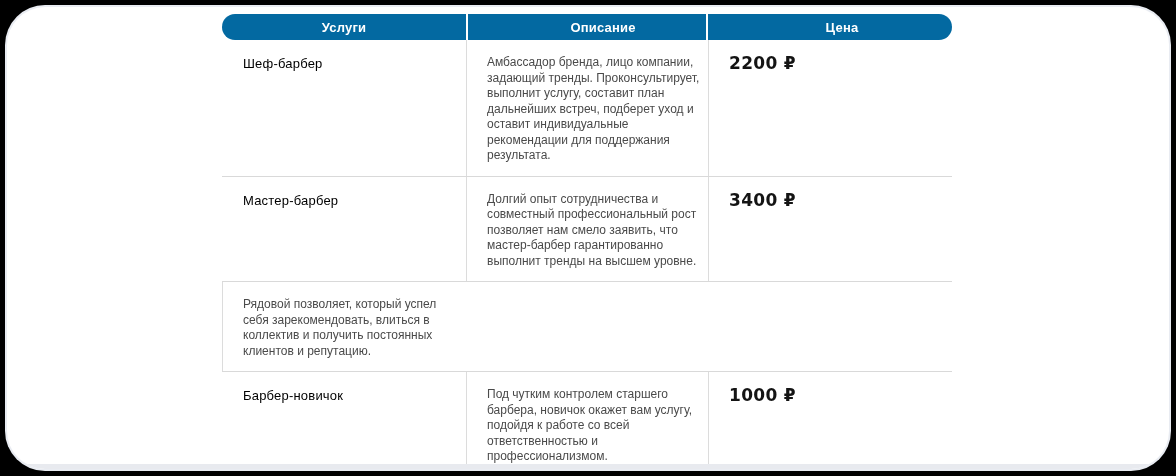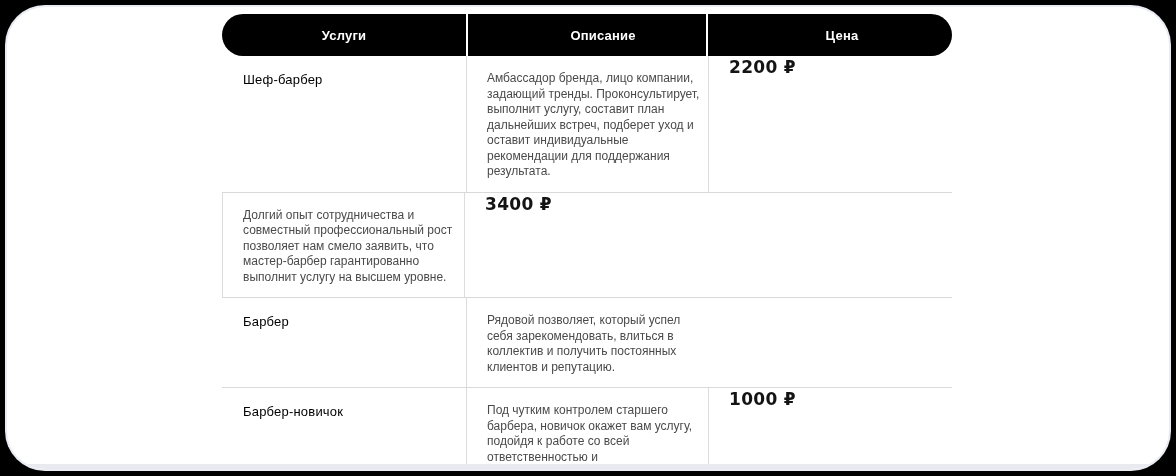--- a/index.html
+++ b/index.html
@@ -25,22 +25,22 @@
     background: #e8eaef;
   }
   .price-table {
     position: absolute;
     left: 215px;
     top: 7px;
     width: 730px;
   }
   .table-header {
     display: flex;
-    height: 42px;
-    background: #000000;
+    height: 26px;
+    background: #0369a1;
     border-radius: 21px;
   }
   .header-cell {
     display: flex;
     align-items: center;
     justify-content: center;
     color: #ffffff;
     font-size: 13px;
     font-weight: bold;
     letter-spacing: 0.2px;
@@ -70,21 +70,21 @@
     width: 242px;
     border-left: 1px solid #dcdcdc;
     padding: 15px 4px 12px 20px;
     font-size: 12px;
     line-height: 15.5px;
     color: #4a4a4a;
   }
   .cell.price {
     width: 244px;
     border-left: 1px solid #dcdcdc;
-    padding: 1px 10px 10px 20px;
+    padding: 13px 10px 10px 20px;
     font-size: 17px;
     font-weight: bold;
     color: #141414;
     letter-spacing: 0.3px;
     font-family: "DejaVu Sans", "Liberation Sans", sans-serif;
   }
 </style>
 </head>
 <body>
 
@@ -98,26 +98,26 @@
     </div>
 
     <div class="table-body">
   <div class="row">
     <div class="cell service">Шеф-барбер</div>
     <div class="cell description">Амбассадор бренда, лицо компании, задающий тренды. Проконсультирует, выполнит услугу, составит план дальнейших встреч, подберет уход и оставит индивидуальные рекомендации для поддержания результата.</div>
     <div class="cell price">2200 ₽</div>
   </div>
 
   <div class="row">
-    <div class="cell description">Долгий опыт сотрудничества и совместный профессиональный рост позволяет нам смело заявить, что мастер-барбер гарантированно выполнит услугу на высшем уровне.</div>
+    <div class="cell service">Мастер-барбер</div>
+    <div class="cell description">Долгий опыт сотрудничества и совместный профессиональный рост позволяет нам смело заявить, что мастер-барбер гарантированно выполнит тренды на высшем уровне.</div>
     <div class="cell price">3400 ₽</div>
   </div>
 
   <div class="row">
-    <div class="cell service">Барбер</div>
     <div class="cell description">Рядовой позволяет, который успел себя зарекомендовать, влиться в коллектив и получить постоянных клиентов и репутацию.</div>
   </div>
 
   <div class="row">
     <div class="cell service">Барбер-новичок</div>
     <div class="cell description">Под чутким контролем старшего барбера, новичок окажет вам услугу, подойдя к работе со всей ответственностью и профессионализмом.</div>
     <div class="cell price">1000 ₽</div>
   </div>
 </div>
 

